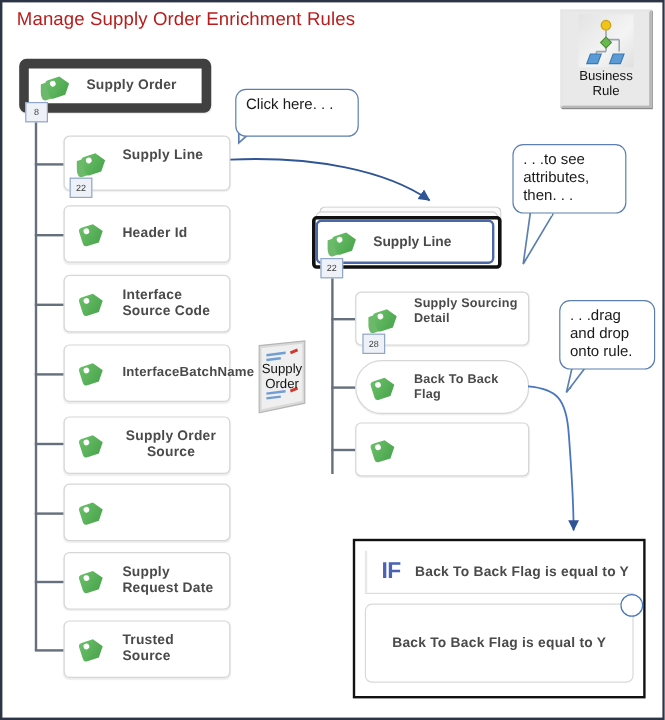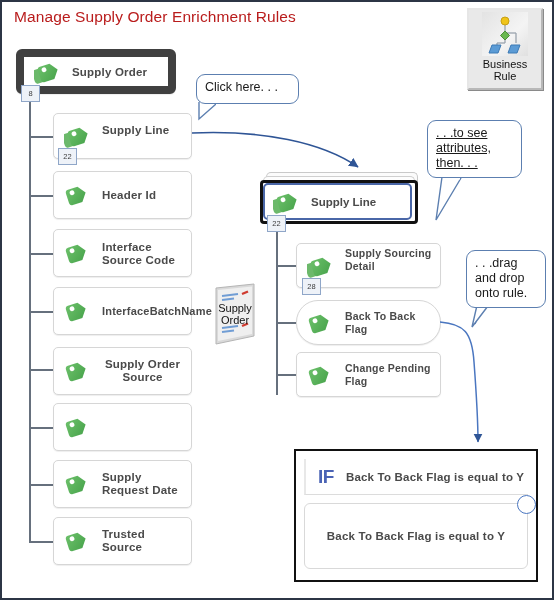--- a/index.html
+++ b/index.html
@@ -399,32 +399,31 @@
 
   <div class="node" style="left:294px;top:350px;width:145px;height:45px;">
     <span class="tag">
       <svg width="30" height="26" viewBox="0 0 30 26">
         <g transform="translate(3,2) rotate(-18 11 11)">
           <path d="M3,3 h10 l6,8 l-6,8 h-10 a3,3 0 0 1 -3,-3 v-10 a3,3 0 0 1 3,-3 z" fill="url(#tagGrad)"></path>
           <circle cx="6" cy="7" r="2.4" fill="#ffffff"></circle>
         </g>
       </svg>
     </span>
-    <span class="node-label" style="font-size:10.5px;">Change Pending Flag</span>
-  </div>
-
-  <div class="bubble" style="left:194px;top:72px;width:103px;height:30px;">
+  </div>
+
+  <div class="bubble" style="left:194px;top:72px;width:103px;height:40px;">
     <span>Click here. . .</span>
   </div>
   <svg class="overlay">
     <path d="M197 100 L197 117 L214 102" fill="#fff" stroke="#5c7fb0" stroke-width="1.4"></path>
     <line x1="214" y1="102" x2="250" y2="101" stroke="#fff" stroke-width="3"></line>
   </svg>
 
-  <div class="bubble" style="left:425px;top:118px;width:95px;height:58px;text-decoration:underline;">
+  <div class="bubble" style="left:425px;top:118px;width:95px;height:58px;">
     <span>. . .to see attributes, then. . .</span>
   </div>
   <svg class="overlay">
     <path d="M440 175 L434 218 L459 176" fill="#fff" stroke="#5c7fb0" stroke-width="1.4"></path>
     <line x1="441" y1="176" x2="458" y2="176" stroke="#fff" stroke-width="3"></line>
   </svg>
 
   <div class="bubble" style="left:464px;top:248px;width:80px;height:58px;">
     <span>. . .drag and drop onto rule.</span>
   </div>

